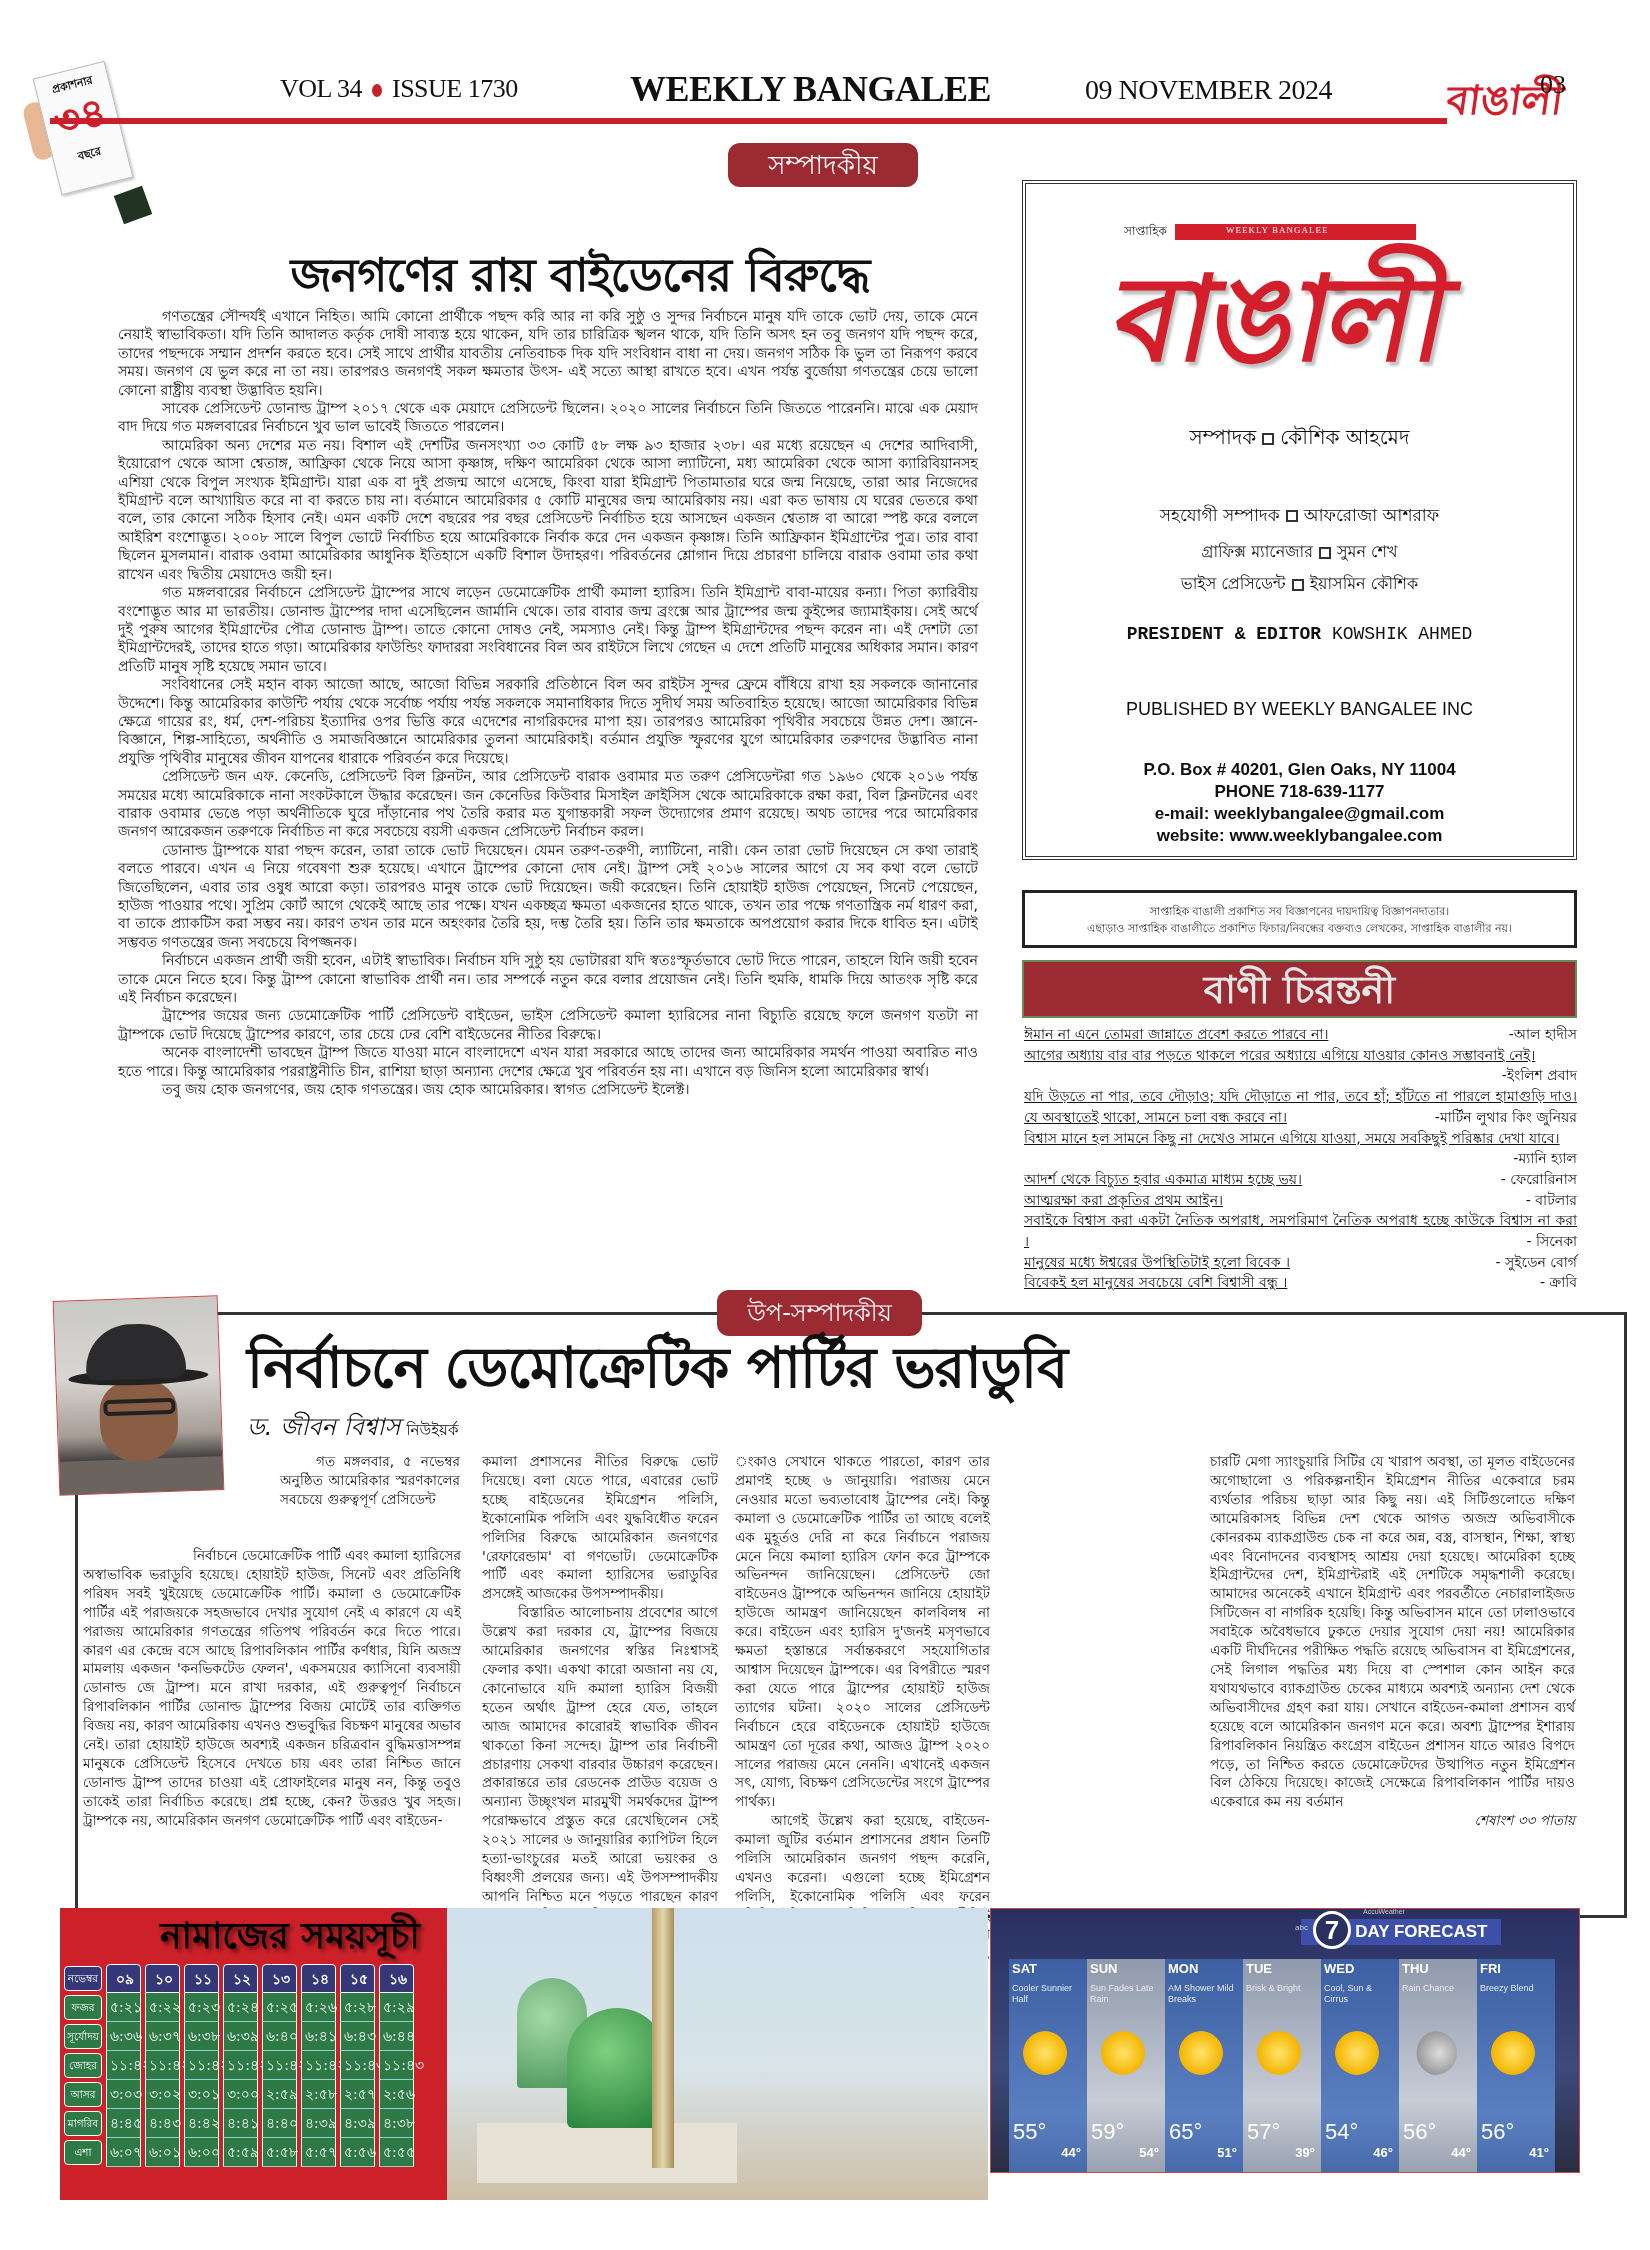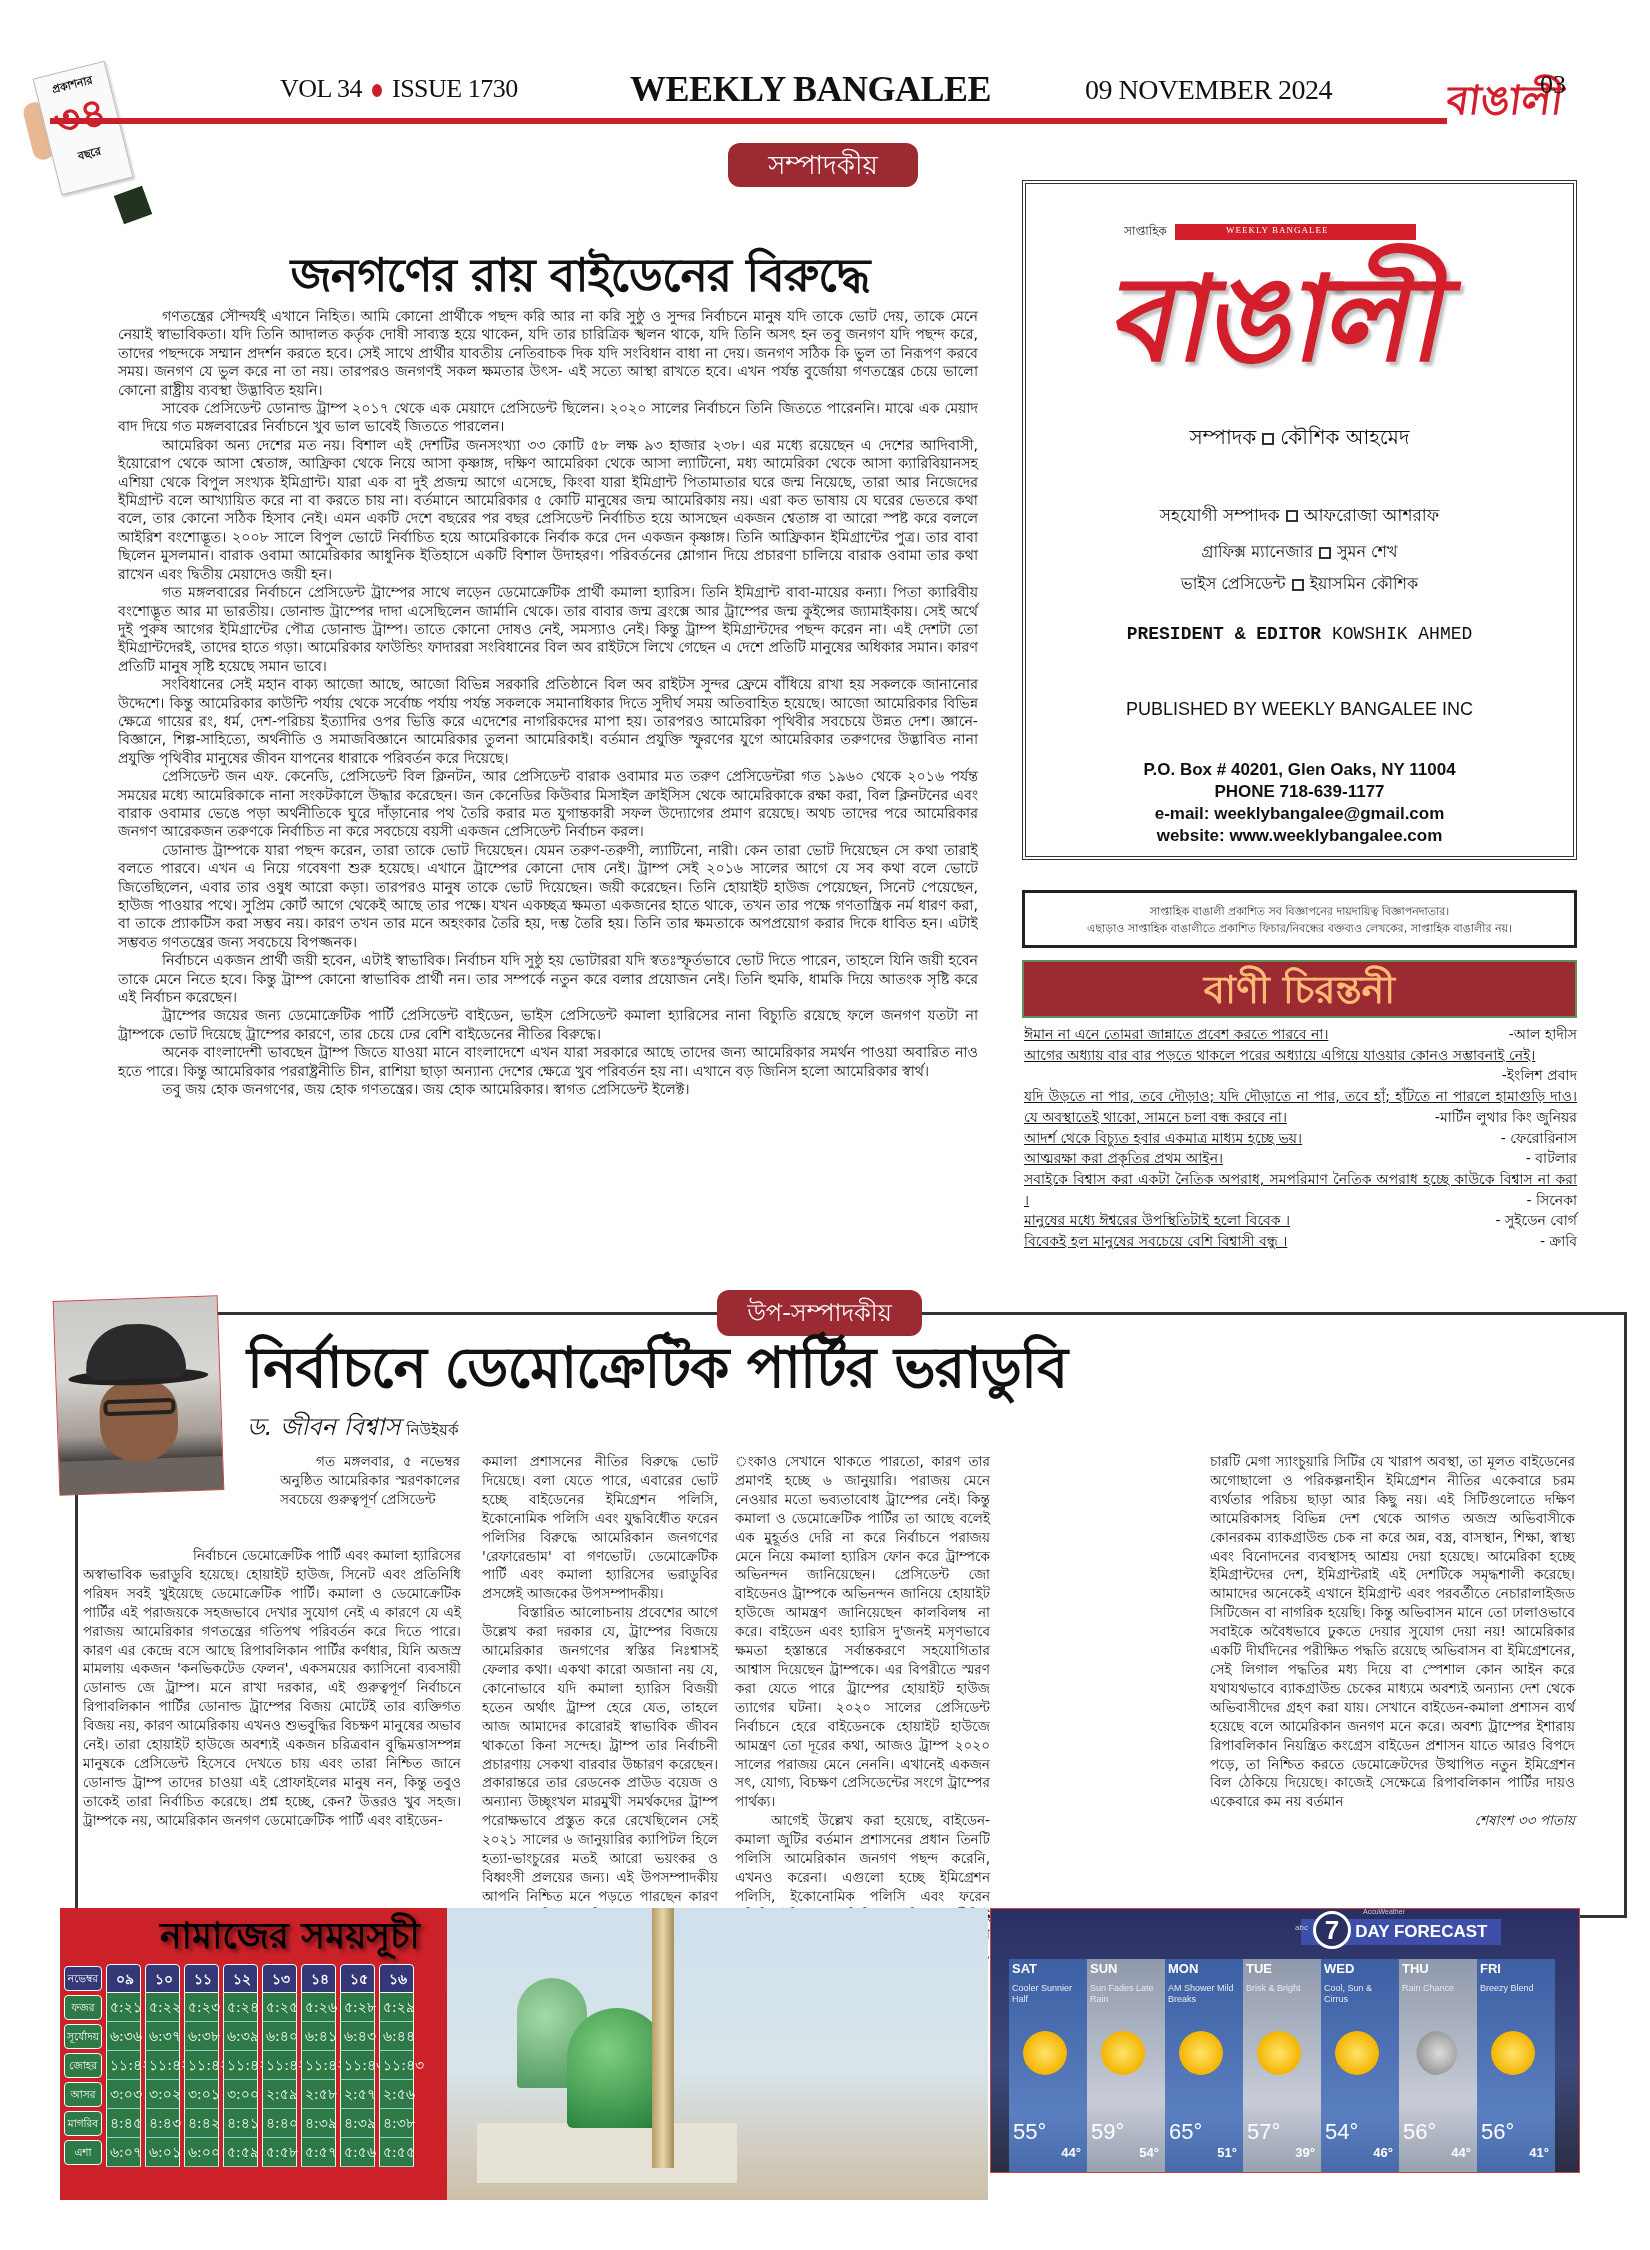--- a/index.html
+++ b/index.html
@@ -47,21 +47,21 @@
   #mh-vp { top: 387px; font-size: 16px; }
   #mh-pres { top: 440px; font-size: 18px; font-family: Liberation Mono, monospace; }
   #mh-pres b { font-weight: bold; }
   #mh-pub { top: 515px; font-size: 18px; font-family: "Liberation Sans", sans-serif; }
   #mh-addr { top: 575px; font-size: 17px; font-family: "Liberation Sans", sans-serif; font-weight: bold; line-height: 22px; }
   .sq { display: inline-block; width: 12px; height: 12px; border: 2px solid #333; margin: 0 6px; vertical-align: middle; }
 
   #disclaimer { position: absolute; left: 1022px; top: 890px; width: 555px; height: 58px; border: 3px solid #222; font-size: 11px; text-align: center; line-height: 17px; padding-top: 10px; color: #333; }
 
   
-  #bani-header { position: absolute; left: 1022px; top: 960px; width: 555px; height: 58px; background: #9b2a32; border: 2px solid #5f8f57; color: #fdba74; text-align: center; font-size: 38px; line-height: 56px; font-weight: bold; }
+  #bani-header { position: absolute; left: 1022px; top: 960px; width: 555px; height: 58px; background: #9b2a32; border: 2px solid #5f8f57; color: #e5e5e5; text-align: center; font-size: 38px; line-height: 56px; font-weight: bold; }
   #bani-list { position: absolute; left: 1024px; top: 1024px; width: 553px; font-size: 14px; line-height: 20.7px; }
   #bani-list .q { text-align: justify; text-decoration: underline; }
   #bani-list .src { float: right; }
 
   
   #sub-photo { position: absolute; left: 56px; top: 1298px; width: 165px; height: 195px; border: 1px solid #c44; transform: rotate(-2deg); background: linear-gradient(#c9c9c6 0%, #d8d6d2 40%, #a69d96 70%, #333 85%, #1a1a1a 100%); overflow: hidden; }
   #sub-photo .hat { position: absolute; left: 30px; top: 25px; width: 100px; height: 55px; background: #2b2b2d; border-radius: 45px 45px 10px 10px; }
   #sub-photo .brim { position: absolute; left: 12px; top: 70px; width: 140px; height: 16px; background: #222; border-radius: 50%; }
   #sub-photo .face { position: absolute; left: 42px; top: 82px; width: 78px; height: 80px; background: #8a5d45; border-radius: 30px 30px 35px 35px; }
   #sub-photo .glass { position: absolute; left: 46px; top: 100px; width: 72px; height: 16px; border: 4px solid #222; border-radius: 6px; }
@@ -182,20 +182,21 @@
 <div id="disclaimer">
   <div>সাপ্তাহিক বাঙালী প্রকাশিত সব বিজ্ঞাপনের দায়দায়িত্ব বিজ্ঞাপনদাতার।</div>
   <div>এছাড়াও সাপ্তাহিক বাঙালীতে প্রকাশিত ফিচার/নিবন্ধের বক্তব্যও লেখকের, সাপ্তাহিক বাঙালীর নয়।</div>
 </div>
 
 <div id="bani-header">বাণী চিরন্তনী</div>
 <div id="bani-list">
     <div class="q"><span>ঈমান না এনে তোমরা জান্নাতে প্রবেশ করতে পারবে না। </span><span class="src">-আল হাদীস</span><div style="clear: both;"></div></div>
     <div class="q"><span>আগের অধ্যায় বার বার পড়তে থাকলে পরের অধ্যায়ে এগিয়ে যাওয়ার কোনও সম্ভাবনাই নেই। </span><span class="src">-ইংলিশ প্রবাদ</span><div style="clear: both;"></div></div>
     <div class="q"><span>যদি উড়তে না পার, তবে দৌড়াও; যদি দৌড়াতে না পার, তবে হাঁ; হাঁটতে না পারলে হামাগুড়ি দাও। যে অবস্থাতেই থাকো, সামনে চলা বন্ধ করবে না। </span><span class="src">-মার্টিন লুথার কিং জুনিয়র</span><div style="clear: both;"></div></div>
+    <div class="q"><span>বিশ্বাস মানে হল সামনে কিছু না দেখেও সামনে এগিয়ে যাওয়া, সময়ে সবকিছুই পরিষ্কার দেখা যাবে। </span><span class="src">-ম্যানি হ্যাল</span><div style="clear: both;"></div></div>
     <div class="q"><span>আদর্শ থেকে বিচ্যুত হবার একমাত্র মাধ্যম হচ্ছে ভয়। </span><span class="src">- ফেরোরিনাস</span><div style="clear: both;"></div></div>
     <div class="q"><span>আত্মরক্ষা করা প্রকৃতির প্রথম আইন। </span><span class="src">- বাটলার</span><div style="clear: both;"></div></div>
     <div class="q"><span>সবাইকে বিশ্বাস করা একটা নৈতিক অপরাধ, সমপরিমাণ নৈতিক অপরাধ হচ্ছে কাউকে বিশ্বাস না করা । </span><span class="src">- সিনেকা</span><div style="clear: both;"></div></div>
     <div class="q"><span>মানুষের মধ্যে ঈশ্বরের উপস্থিতিটাই হলো বিবেক । </span><span class="src">- সুইডেন বোর্গ</span><div style="clear: both;"></div></div>
     <div class="q"><span>বিবেকই হল মানুষের সবচেয়ে বেশি বিশ্বাসী বন্ধু । </span><span class="src">- ক্রাবি</span><div style="clear: both;"></div></div>
   </div>
 
 <div id="sub-frame"></div>
 <div id="sub-photo">
   <div class="coat"></div>

